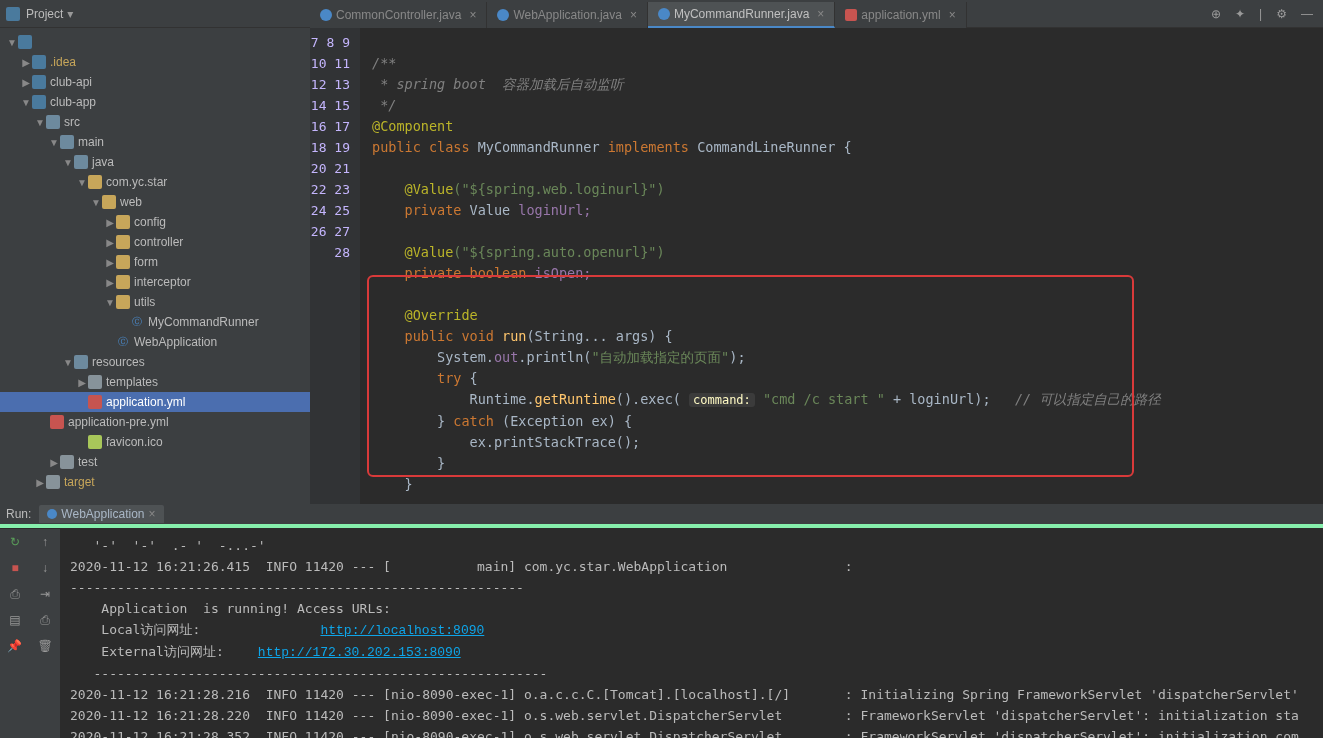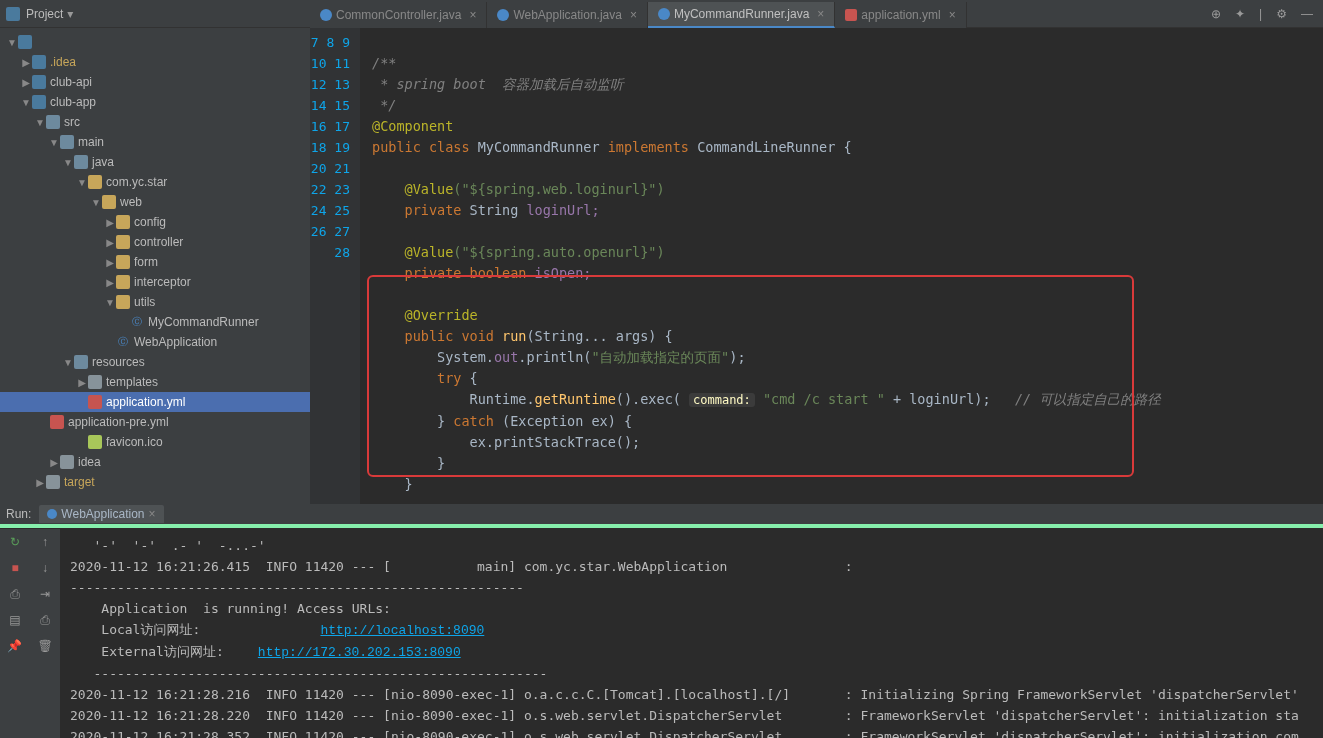--- a/index.html
+++ b/index.html
@@ -29,21 +29,21 @@
 .tree-row .ico { width:14px; height:14px; margin-right:4px; display:inline-flex; align-items:center; justify-content:center; font-size:10px;}
 .ico.fldr { background:#87939a; border-radius:2px;}
 .ico.fldr-o {background:#6d8a9e; border-radius:2px; }
 .ico.pkg { background:#c7a65a; border-radius:2px; }
 .ico.cfile { color:#4a88c7; }
 .ico.yml { background:#c75450; border-radius:2px; }
 .ico.mod { background:#4a7a9d; border-radius:2px; }
 .ico.ico-file { background:#a8c75a; border-radius:2px;}
 
 .editor { flex:1; background:#2b2b2b; display:flex; overflow:hidden;}
-.gutter { width:50px; background:#313335; text-align:right; padding:4px 10px 0 0; color:#0ea5e9; font-family:Consolas,monospace; font-size:13px; line-height:21px;}
+.gutter { width:50px; background:#313335; text-align:right; padding:4px 10px 0 0; color:#c4b5fd; font-family:Consolas,monospace; font-size:13px; line-height:21px;}
 .code { flex:1; padding:4px 0 0 12px; font-family:Consolas,monospace; font-size:13.5px; line-height:21px; white-space:pre; position:relative;}
 .kw { color:#cc7832; }
 .ann { color:#bbb529; }
 .str { color:#6a8759; }
 .com { color:#808080; font-style:italic;}
 .met { color:#ffc66d; }
 .fld { color:#9876aa; }
 .hint { background:#3b3b3b; color:#fef9c3; padding:0 4px; border-radius:3px; font-size:12px;}
 .hlbox { position:absolute; border:2px solid #d93a3a; border-radius:6px; left:7px; top:247px; width:767px; height:202px; pointer-events:none;}
 
@@ -203,21 +203,21 @@
         <span style="">application-pre.yml</span>
       </div>
       <div class="tree-row" style="padding-left: 76px;">
         <span class="arrow"> </span>
         <span class="ico ico-file"></span>
         <span style="">favicon.ico</span>
       </div>
       <div class="tree-row" style="padding-left: 48px;">
         <span class="arrow">▶</span>
         <span class="ico fldr"></span>
-        <span style="">idea</span>
+        <span style="">test</span>
       </div>
       <div class="tree-row" style="padding-left: 34px;">
         <span class="arrow">▶</span>
         <span class="ico fldr"></span>
         <span style="color:#c7a65a">target</span>
       </div>
     </div>
   <div class="editor">
     <div class="gutter" id="gutter">7
 8
@@ -243,21 +243,21 @@
 28
 </div>
     <div class="code">
 <span class="com">/**</span>
 <span class="com"> * spring boot  容器加载后自动监听</span>
 <span class="com"> */</span>
 <span class="ann">@Component</span>
 <span class="kw">public class </span><span>MyCommandRunner </span><span class="kw">implements </span><span>CommandLineRunner {</span>
 
     <span class="ann">@Value</span><span class="str">("${spring.web.loginurl}")</span>
-    <span class="kw">private </span><span>String </span><span class="fld">loginUrl;</span>
+    <span class="kw">private </span><span>Value </span><span class="fld">loginUrl;</span>
 
     <span class="ann">@Value</span><span class="str">("${spring.auto.openurl}")</span>
     <span class="kw">private boolean </span><span class="fld">isOpen;</span>
 
     <span class="ann">@Override</span>
     <span class="kw">public void </span><span class="met">run</span><span>(String... args) {</span>
         <span>System.</span><span class="fld">out</span><span>.println(</span><span class="str">"自动加载指定的页面"</span><span>);</span>
         <span class="kw">try </span><span>{</span>
             <span>Runtime.</span><span class="met">getRuntime</span><span>().exec( </span><span class="hint">command:</span><span class="str"> "cmd /c start " </span><span>+ loginUrl);   </span><span class="com">// 可以指定自己的路径</span>
         <span>} </span><span class="kw">catch </span><span>(Exception ex) {</span>

